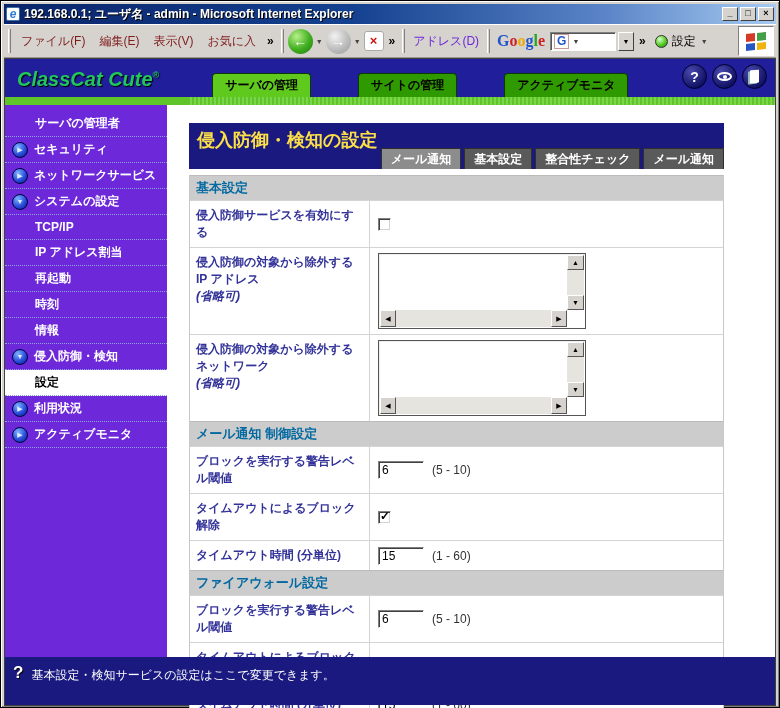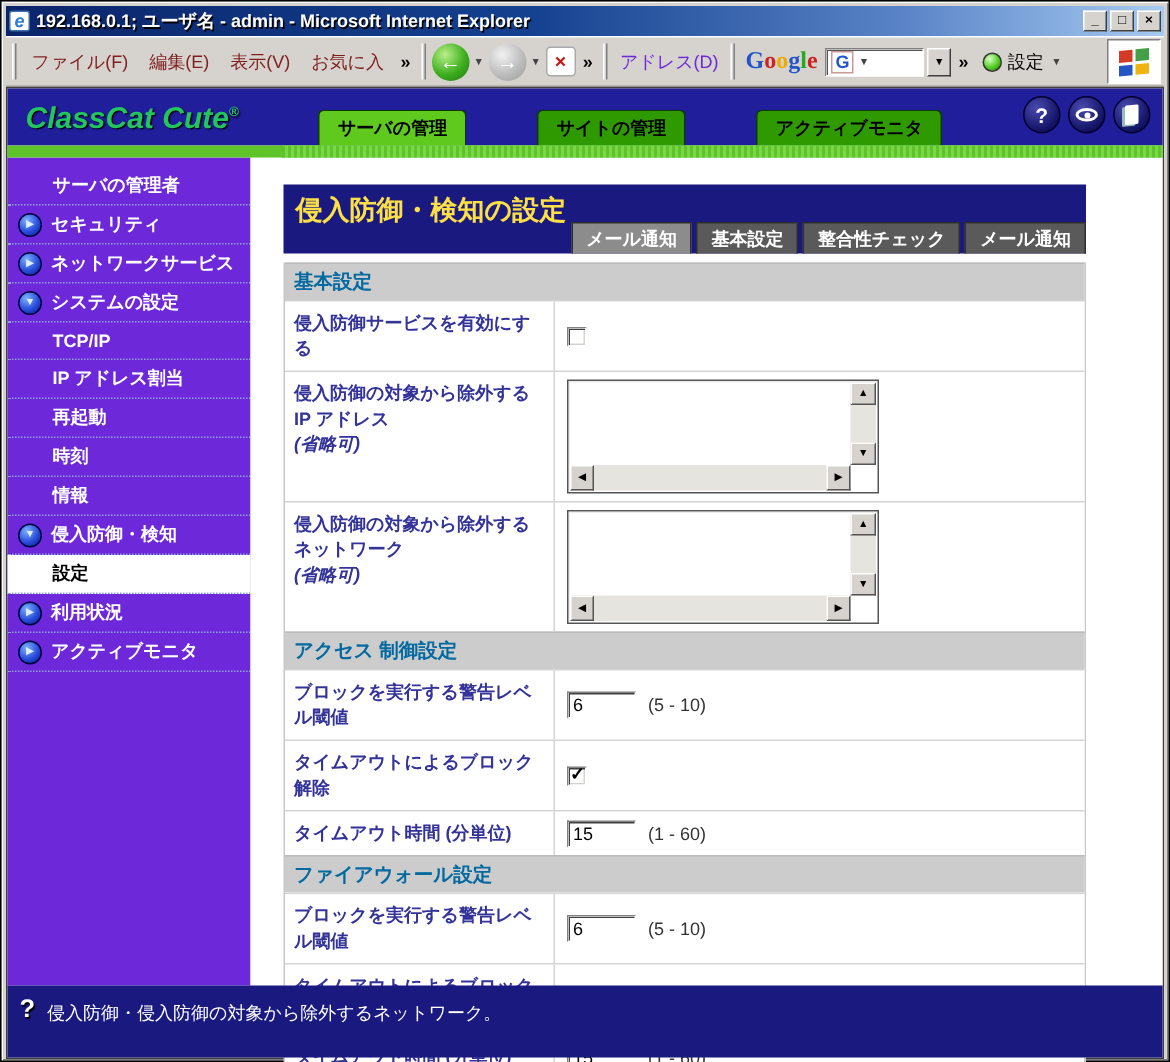--- a/index.html
+++ b/index.html
@@ -331,21 +331,21 @@
                     <span class="sbtn">▼</span>
                   </span>
                   <span class="hsb">
                     <span class="sbtn">◀</span>
                     <span class="sbtn">▶</span>
                   </span>
                 </span>
               </div>
             </div>
 
-            <div class="srow">アクセス 制御設定</div>
+            <div class="srow">メール通知 制御設定</div>
 
             <div class="frow">
               <div class="fl">ブロックを実行する警告レベル閾値</div>
               <div class="fv">
                 <input type="text" class="txtin" value="6" style="">
                 <span class="hint">(5 - 10)</span>
               </div>
             </div>
 
             <div class="frow">
@@ -388,17 +388,17 @@
               </div>
             </div>
           </div>
 
         </div>
       </div>
     </div>
 
     <div class="helpbar">
       <span class="helpq">?</span>
-      <span class="helptext">侵入防御・侵入防御の対象から除外するネットワーク。</span>
+      <span class="helptext">基本設定・検知サービスの設定はここで変更できます。</span>
     </div>
 
   </div>
 </div>
 
 </body></html>

